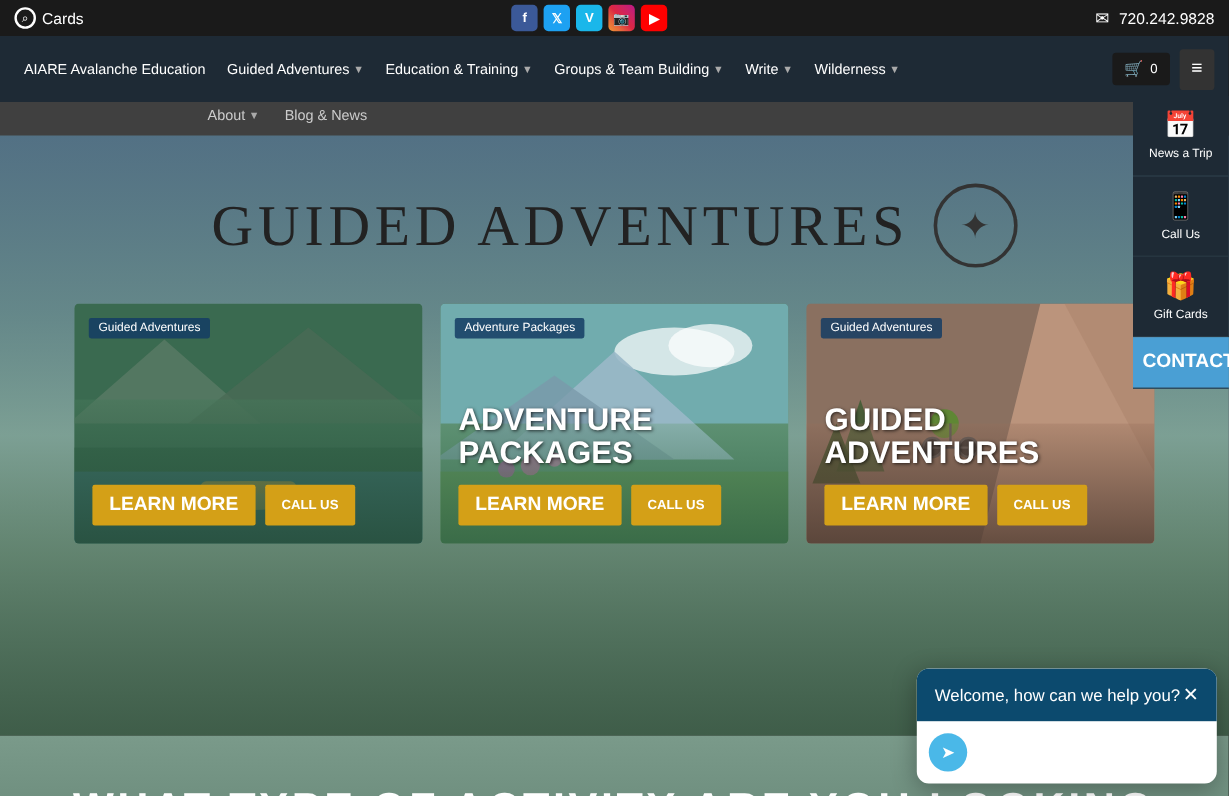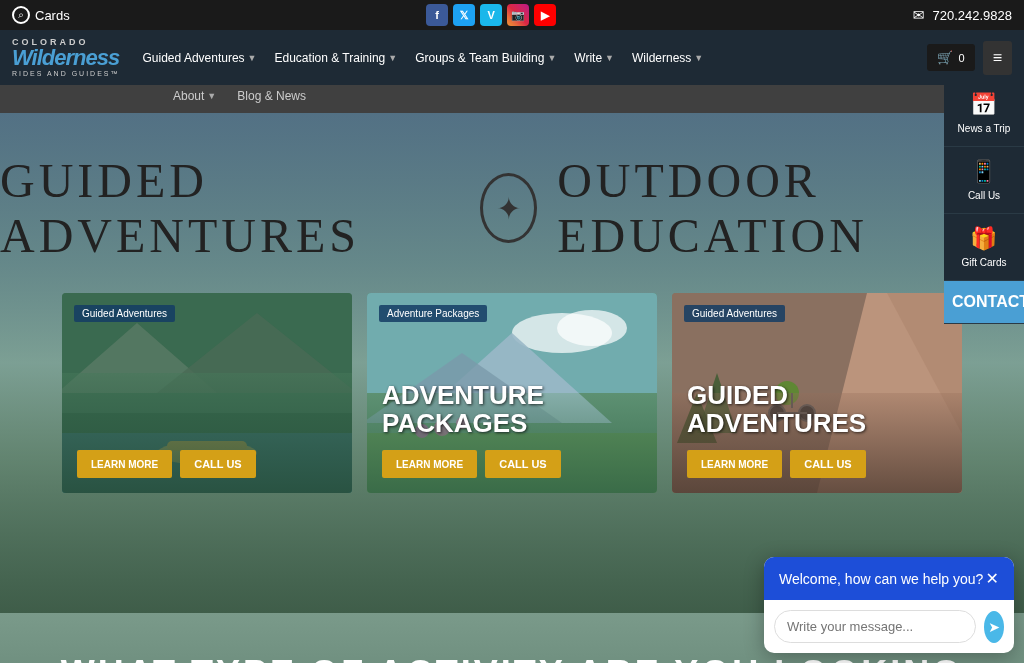--- a/index.html
+++ b/index.html
@@ -174,21 +174,21 @@
       padding: 15px;
     }
     .card-title {
       font-size: 26px; font-weight: 900; color: #fff;
       text-transform: uppercase; line-height: 1.1; margin-bottom: 12px;
       text-shadow: 1px 1px 3px rgba(0,0,0,0.7);
     }
     .card-buttons { display: flex; gap: 8px; }
     .btn-learn {
       background: #d4a017; color: #fff; border: none;
-      padding: 8px 14px; font-size: 10px; font-weight: bold;
+      padding: 8px 14px; font-size: 16px; font-weight: bold;
       border-radius: 2px; cursor: pointer; text-transform: uppercase;
     }
     .btn-call {
       background: #d4a017; color: #fff; border: none;
       padding: 8px 14px; font-size: 11px; font-weight: bold;
       border-radius: 2px; cursor: pointer; text-transform: uppercase;
     }
 
     
     .bottom-section {
@@ -221,21 +221,21 @@
     }
 
     
     .chat-bubble {
       position: fixed; bottom: 10px; right: 10px;
       width: 250px; background: #fff;
       border-radius: 10px; box-shadow: 0 4px 20px rgba(0,0,0,0.3);
       overflow: hidden; z-index: 200;
     }
     .chat-header {
-      background: #1d4ed8; color: #fff;
+      background: #0c4a6e; color: #fff;
       padding: 12px 15px; font-size: 14px;
       display: flex; justify-content: space-between; align-items: center;
     }
     .chat-close {
       background: none; border: none; color: #fff; cursor: pointer; font-size: 16px;
     }
     .chat-input-area {
       padding: 10px;
       display: flex; align-items: center; gap: 8px;
     }
@@ -266,26 +266,24 @@
     <div class="social-icon ig">📷</div>
     <div class="social-icon yt">▶</div>
   </div>
   <div class="top-bar-right">
     <span class="email-icon">✉</span>
     <span>720.242.9828</span>
   </div>
 </div>
 
 <div class="main-nav">
-  <div class="logo">
-    <span class="logo-colorado">COLORADO</span>
-    <span class="logo-wilderness">Wilderness</span>
-    <span class="logo-sub">RIDES AND GUIDES™</span>
-  </div>
   <div class="nav-items">
+    <a class="nav-item">
+      <span>AIARE Avalanche Education</span>
+    </a>
     <a class="nav-item">
       <span>Guided Adventures</span>
       <span class="nav-dropdown-icon">▼</span>
     </a>
     <a class="nav-item">
       <span>Education &amp; Training</span>
       <span class="nav-dropdown-icon">▼</span>
     </a>
     <a class="nav-item">
       <span>Groups &amp; Team Building</span>
@@ -321,21 +319,20 @@
   </a>
 </div>
 
 <div class="hero">
   <div class="hero-bg"></div>
   <div class="hero-title">
     <span class="hero-title-text">GUIDED ADVENTURES</span>
     <div class="compass">
       <span class="compass-inner">✦</span>
     </div>
-    <span class="hero-title-text">OUTDOOR EDUCATION</span>
   </div>
 
   <div class="cards-section">
 
     <div class="card">
       <div class="card-bg card-bg-rafting">
         
         <svg width="100%" height="100%" viewBox="0 0 300 200" preserveAspectRatio="xMidYMid slice">
           <rect width="300" height="200" fill="#3a6a50"></rect>
           <rect y="120" width="300" height="80" fill="#2a5a40"></rect>
@@ -441,18 +438,17 @@
 </div>
 
 <div class="chat-bubble">
   <div class="chat-header">
     <span>Welcome, how can we help you?</span>
     <button class="chat-close">
       <span>✕</span>
     </button>
   </div>
   <div class="chat-input-area">
-    <input class="chat-input" type="text" placeholder="Write your message..." style="">
     <button class="chat-send">
       <span>➤</span>
     </button>
   </div>
 </div>
 
 </body></html>

